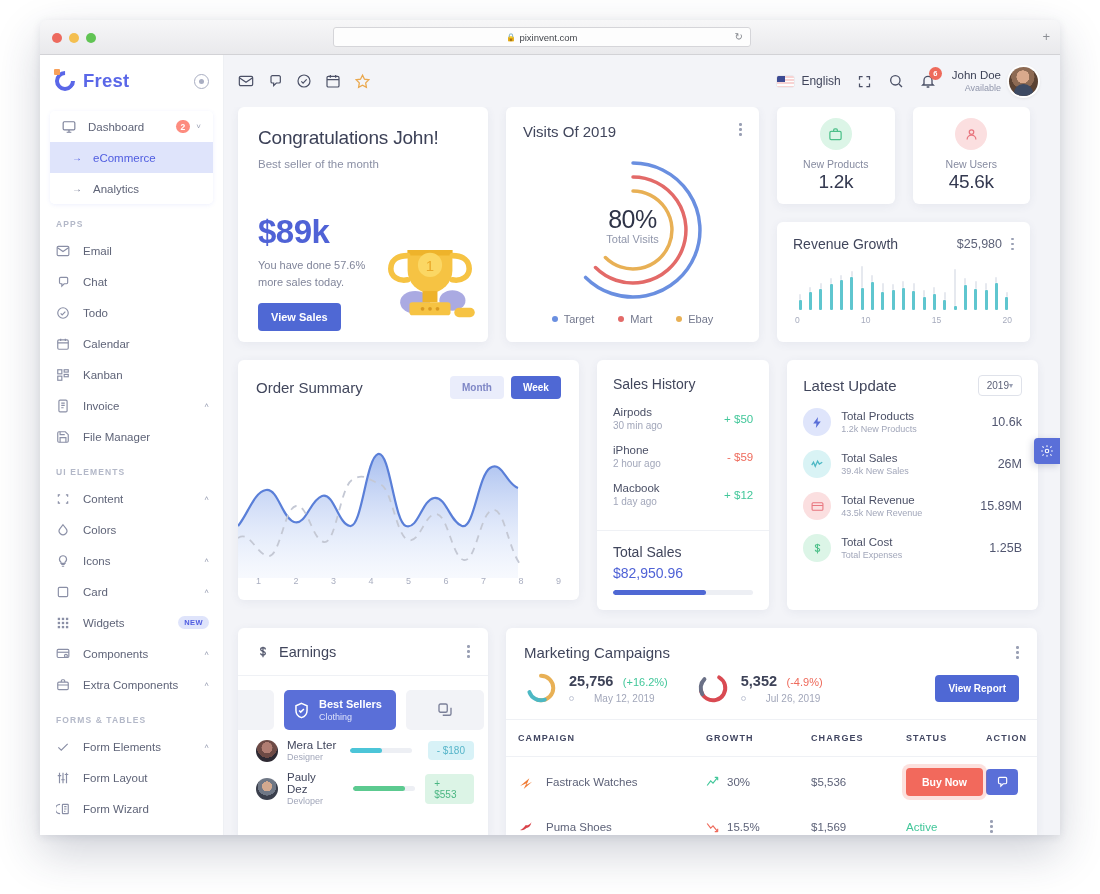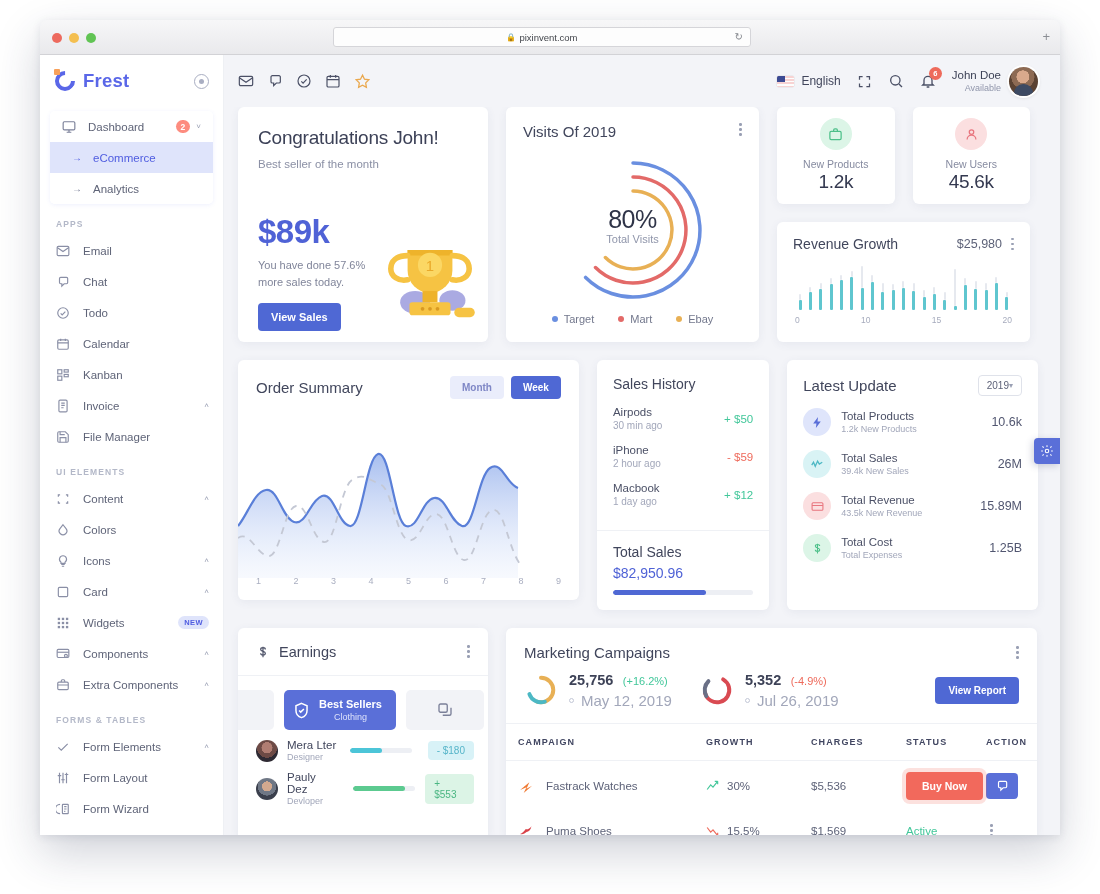--- a/index.html
+++ b/index.html
@@ -233,38 +233,38 @@
   
   #earnings { width: 250px; height: 212px; overflow: hidden; position: relative; }
   #earn-hdr { height: 48px; display: flex; align-items: center; padding: 0 18px; border-bottom: 1px solid #eff1f5; }
   #earn-title { font-size: 14.5px; color: #41465c; font-weight: 500; margin-left: 9px; }
   #earn-carousel { display: flex; gap: 10px; padding: 14px 0 0 0; margin-left: -42px; }
   .e-chip { background: #f2f3f7; border-radius: 5px; height: 40px; width: 78px; flex: none; padding: 7px 8px; overflow: hidden; }
   .e-chip .t1 { font-size: 11px; color: #4b5066; font-weight: 600; }
   .e-chip .t2 { font-size: 9px; color: #a2a7ba; margin-top: 2px; }
   .e-chip.sel { background: #5a6fd8; width: 112px; display: flex; align-items: center; gap: 8px; }
   .e-chip.sel .t1 { color: #fff; font-size: 11px; }
-  .e-chip.sel .t2 { color: #dde2fb; text-align: center; }
+  .e-chip.sel .t2 { color: #dde2fb; }
   .e-chip.plain { display: flex; align-items: center; justify-content: center; }
   .earn-row { display: flex; align-items: center; padding: 9px 14px 0 18px; }
   .er-av { width: 22px; height: 22px; border-radius: 50%; flex: none; margin-right: 9px; }
   .er-name { font-size: 11.5px; color: #41465c; font-weight: 500; }
   .er-role { font-size: 9px; color: #a2a7ba; margin-top: 1px; }
   .er-bar { width: 62px; height: 5px; border-radius: 3px; background: #edeff4; margin: 0 10px 0 14px; overflow: hidden; flex: none; }
   .er-bar i { display: block; height: 100%; border-radius: 3px; }
   .er-amt { font-size: 10px; border-radius: 4px; padding: 4px 9px; margin-left: auto; }
 
   
   #marketing { width: 531px; height: 212px; overflow: hidden; }
   #mk-hdr { display: flex; align-items: center; padding: 16px 18px 0; }
   #mk-stats { display: flex; align-items: center; padding: 10px 18px 14px; border-bottom: 1px solid #eff1f5; }
   .mk-stat { display: flex; align-items: center; gap: 11px; margin-right: 28px; }
   .mk-num { font-size: 14.5px; color: #3d4257; font-weight: bold; }
   .mk-delta { font-size: 11px; margin-left: 5px; }
-  .mk-date { font-size: 15px; color: #a2a7ba; margin-top: 3px; display: flex; align-items: center; gap: 7px; }
+  .mk-date { font-size: 10px; color: #a2a7ba; margin-top: 3px; display: flex; align-items: center; gap: 20px; }
   .mk-date i { width: 5px; height: 5px; border-radius: 50%; border: 1px solid #c2c7d6; display: block; }
   #view-report { margin-left: auto; background: #4f68d4; color: #fff; border: none; font-size: 10px; font-weight: 600; padding: 8px 13px; border-radius: 4px; font-family: inherit; cursor: pointer; }
   #mk-table { width: 100%; border-collapse: collapse; }
   #mk-table th {
     font-size: 9px; letter-spacing: 1.1px; color: #414661; font-weight: bold;
     text-align: left; padding: 13px 0 13px 0; border-bottom: 1px solid #eff1f5;
   }
   #mk-table td { font-size: 11.5px; color: #5d6278; padding: 11px 0; }
   #mk-table th:first-child, #mk-table td:first-child { padding-left: 12px; }
   .cp-cell { display: flex; align-items: center; gap: 11px; }

